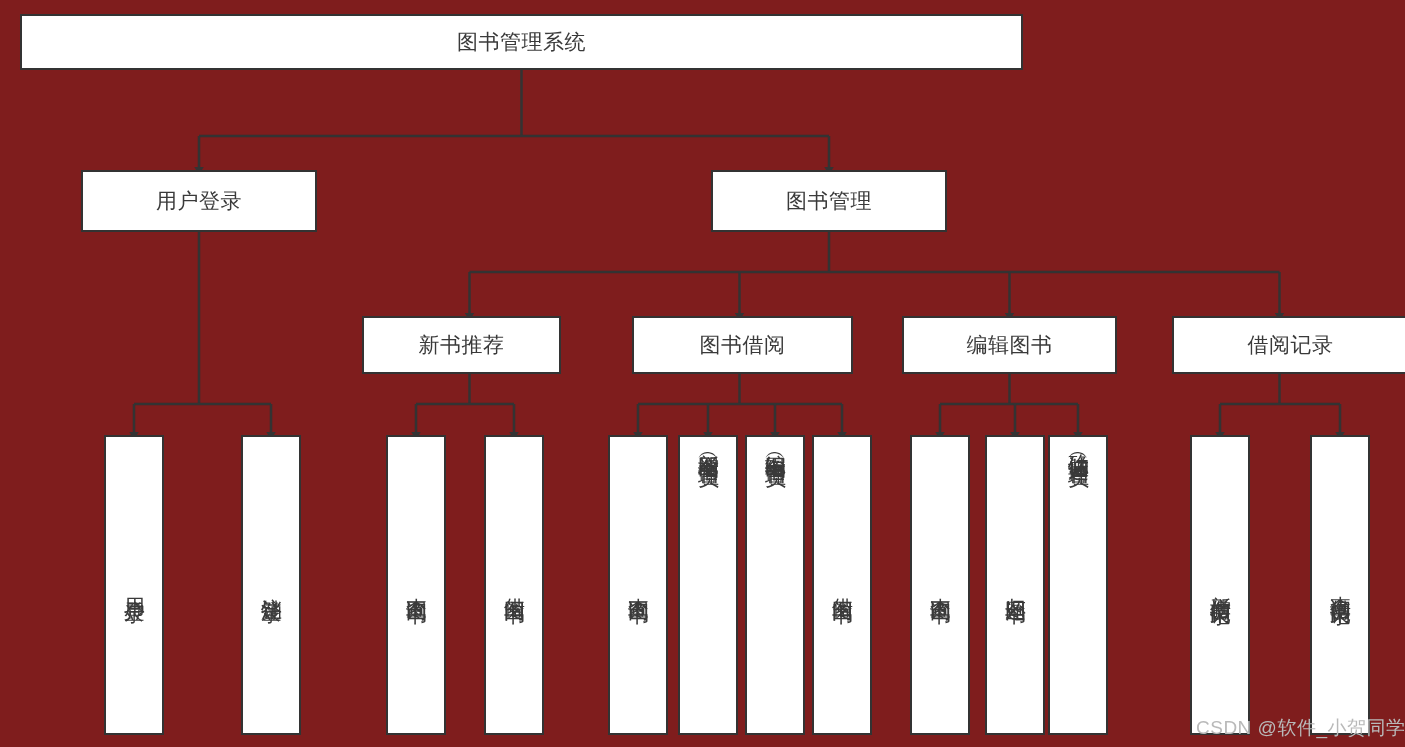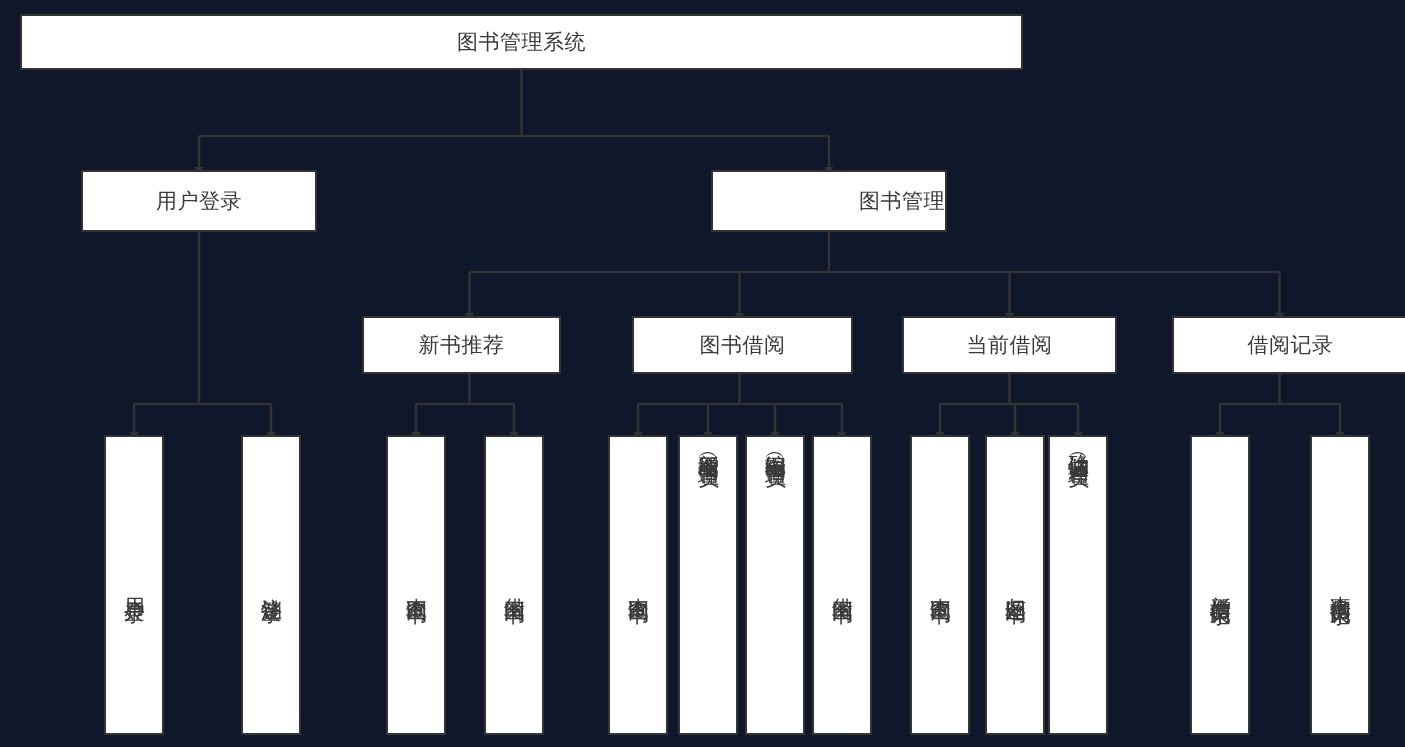--- a/index.html
+++ b/index.html
@@ -10,21 +10,21 @@
   body {
     width: 1405px;
     height: 747px;
     font-family: "Liberation Sans", "DejaVu Sans", sans-serif;
     overflow: hidden;
   }
   #diagram-root {
     position: relative;
     width: 1405px;
     height: 747px;
-    background: #0f172a;
+    background: #7f1d1d;
   }
   svg.edges {
     position: absolute;
     left: 0;
     top: 0;
     width: 1405px;
     height: 747px;
   }
   .node {
     position: absolute;
@@ -118,31 +118,31 @@
       </g>
   </svg>
 
   <div id="nodes-layer">
       <div class="node" style="left: 20px; top: 14px; width: 1003px; height: 56px;">
         <span class="node-label">图书管理系统</span>
       </div>
       <div class="node" style="left: 81px; top: 170px; width: 236px; height: 62px;">
         <span class="node-label">用户登录</span>
       </div>
-      <div class="node" style="left: 711px; top: 170px; width: 236px; height: 62px; justify-content: flex-end;">
+      <div class="node" style="left: 711px; top: 170px; width: 236px; height: 62px;">
         <span class="node-label">图书管理</span>
       </div>
       <div class="node" style="left: 362px; top: 316px; width: 199px; height: 58px;">
         <span class="node-label">新书推荐</span>
       </div>
       <div class="node" style="left: 632px; top: 316px; width: 221px; height: 58px;">
         <span class="node-label">图书借阅</span>
       </div>
       <div class="node" style="left: 902px; top: 316px; width: 215px; height: 58px;">
-        <span class="node-label">当前借阅</span>
+        <span class="node-label">编辑图书</span>
       </div>
       <div class="node" style="left: 1172px; top: 316px; width: 237px; height: 58px;">
         <span class="node-label">借阅记录</span>
       </div>
       <div class="node leaf centered" style="left: 104px; top: 435px; width: 60px; height: 300px;">
         <span class="node-label">用户登录</span>
       </div>
       <div class="node leaf centered" style="left: 241px; top: 435px; width: 60px; height: 300px;">
         <span class="node-label">注销登录</span>
       </div>
@@ -174,14 +174,15 @@
         <span class="node-label">确认归还（管理员）</span>
       </div>
       <div class="node leaf centered" style="left: 1190px; top: 435px; width: 60px; height: 300px;">
         <span class="node-label">新增借阅记录</span>
       </div>
       <div class="node leaf centered" style="left: 1310px; top: 435px; width: 60px; height: 300px;">
         <span class="node-label">查询借阅记录</span>
       </div>
     </div>
 
+  <div class="watermark" style="left: 1196px; top: 715px;">CSDN @软件_小贺同学</div>
 
 </div>
 
 </body></html>

